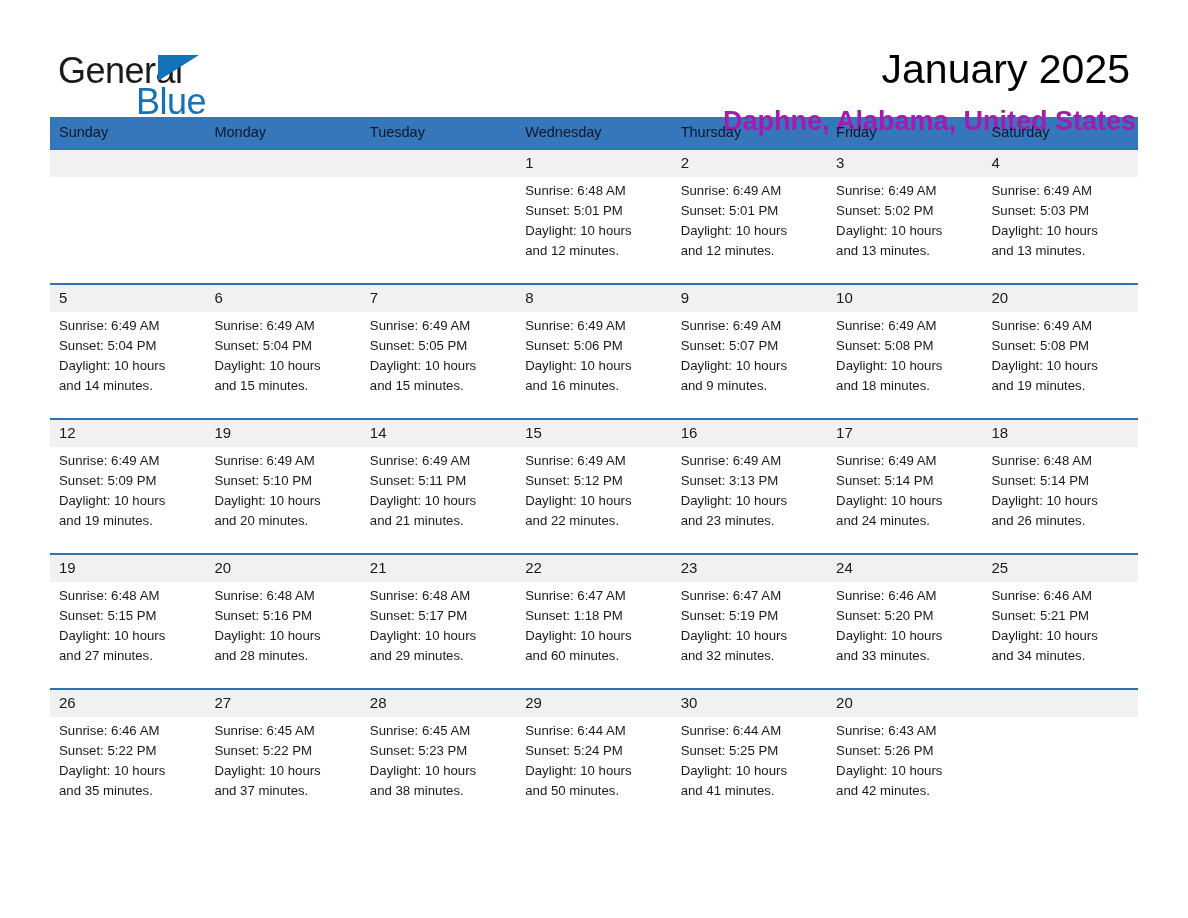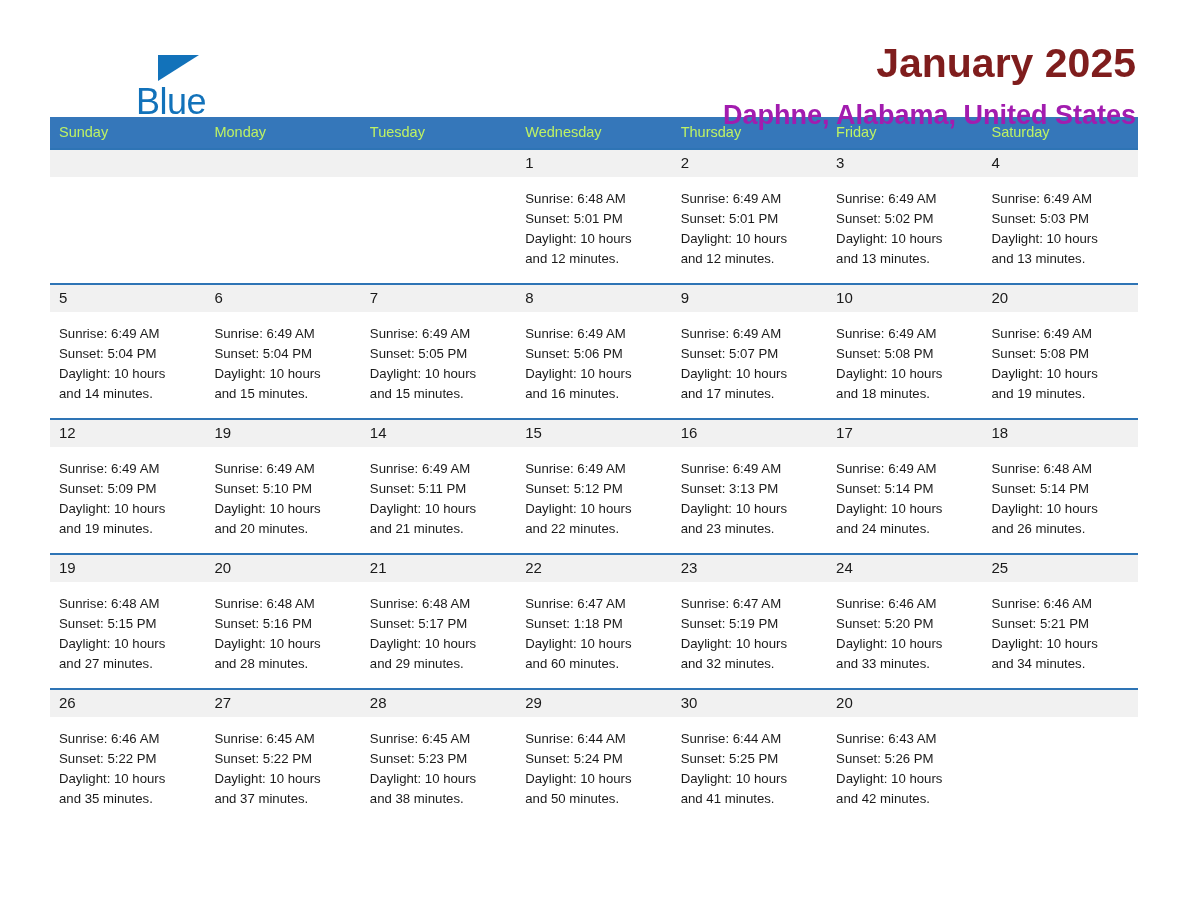--- a/index.html
+++ b/index.html
@@ -65,44 +65,44 @@
     color: #1272BA;
     font-family: "Liberation Sans", sans-serif;
   }
   .titles {
     text-align: right;
     flex: 1 1 auto;
     padding-right: 2px;
   }
   .month-title {
     font-size: 41px;
-    font-weight: bold;
-    color: #7f1d1d;
+    font-weight: normal;
+    color: #000000;
     line-height: 1.05;
-    margin: 0;
+    margin: 6px;
     letter-spacing: 0px;
   }
   .location {
     font-size: 27px;
     font-weight: bold;
     color: #a21caf;
     margin: 16px 0 0 0;
     line-height: 1.1;
   }
 
   
   .calendar {
     width: 1088px;
     border-collapse: collapse;
     table-layout: fixed;
     margin-top: 7px;
   }
   .calendar th {
     background: #3577BA;
-    color: #bef264;
+    color: #0f172a;
     font-weight: normal;
     font-size: 14.5px;
     text-align: left;
     padding: 7px 0 8px 9px;
     border: none;
     height: 16px;
   }
   .calendar td {
     vertical-align: top;
     padding: 0;
@@ -120,35 +120,36 @@
     color: #1a1a1a;
     padding: 5px 0 6px 9px;
     line-height: 1;
     height: 16px;
     box-sizing: content-box;
   }
   .daynum.empty {
     color: transparent;
   }
   .info {
-    padding: 12px 8px 0 9px;
+    padding: 4px 8px 0 9px;
     font-size: 13.2px;
     line-height: 20px;
     color: #1a1a1a;
   }
   .info div { white-space: nowrap; }
   .cell-blank .info { visibility: hidden; }
 </style>
 </head>
 <body>
 
 <div class="page">
 
   <div class="top">
     <div class="brand">
+      <span class="brand-general">General</span>
       <span class="brand-tri"></span>
       <span class="brand-blue">Blue</span>
     </div>
     <div class="titles">
       <h1 class="month-title">January 2025</h1>
       <div class="location">Daphne, Alabama, United States</div>
     </div>
   </div>
 
   <table class="calendar">
@@ -265,21 +266,21 @@
               <div>Daylight: 10 hours</div>
               <div>and 16 minutes.</div>
             </div>
           </td>
           <td>
             <div class="daynum">9</div>
             <div class="info">
               <div>Sunrise: 6:49 AM</div>
               <div>Sunset: 5:07 PM</div>
               <div>Daylight: 10 hours</div>
-              <div>and 17 minutes.</div>
+              <div>and 9 minutes.</div>
             </div>
           </td>
           <td>
             <div class="daynum">10</div>
             <div class="info">
               <div>Sunrise: 6:49 AM</div>
               <div>Sunset: 5:08 PM</div>
               <div>Daylight: 10 hours</div>
               <div>and 18 minutes.</div>
             </div>

